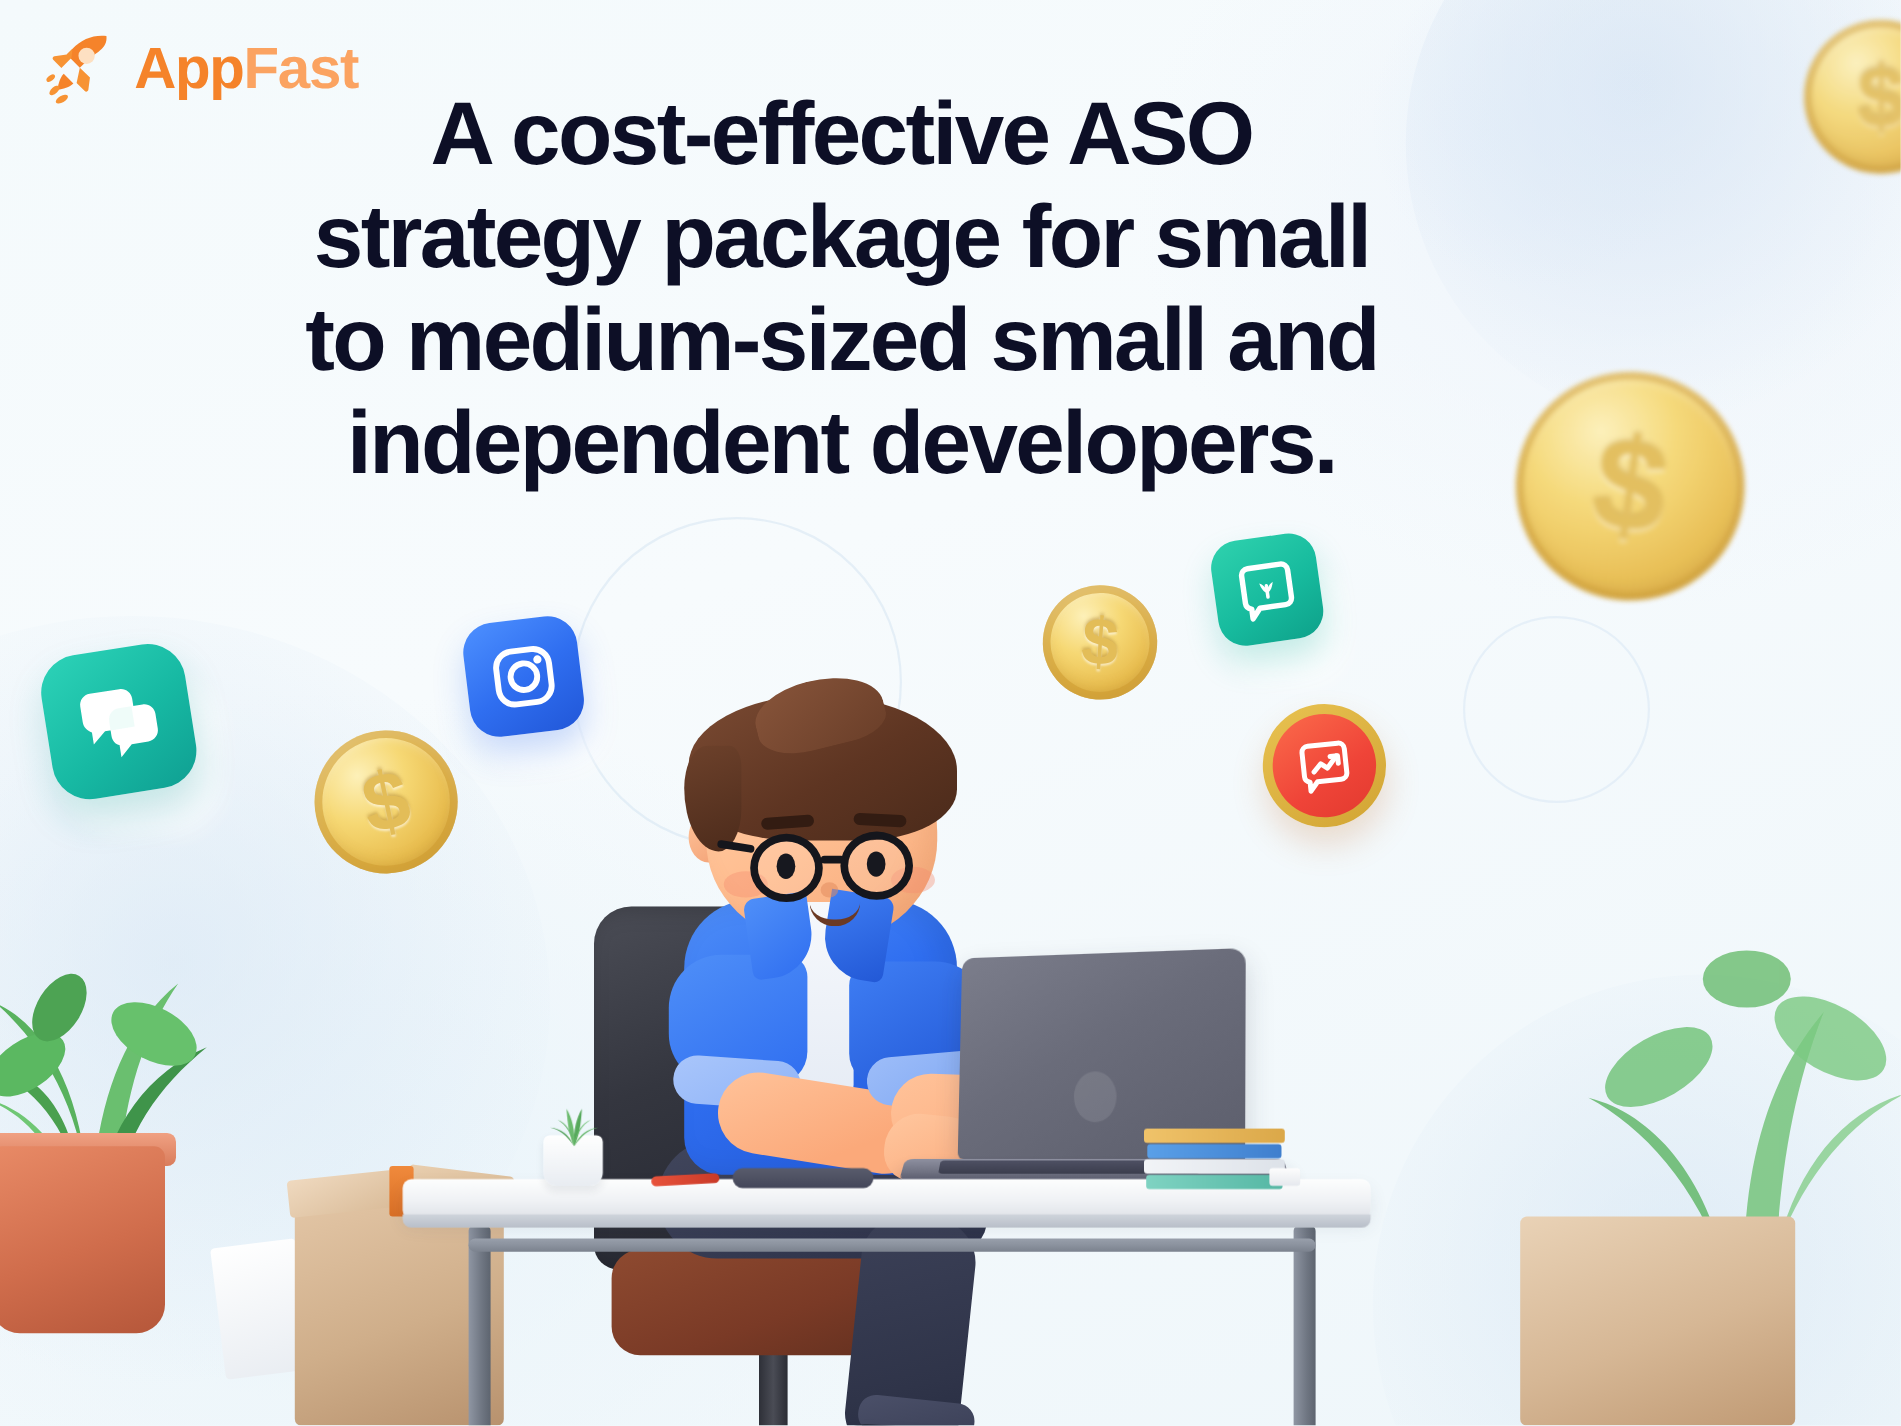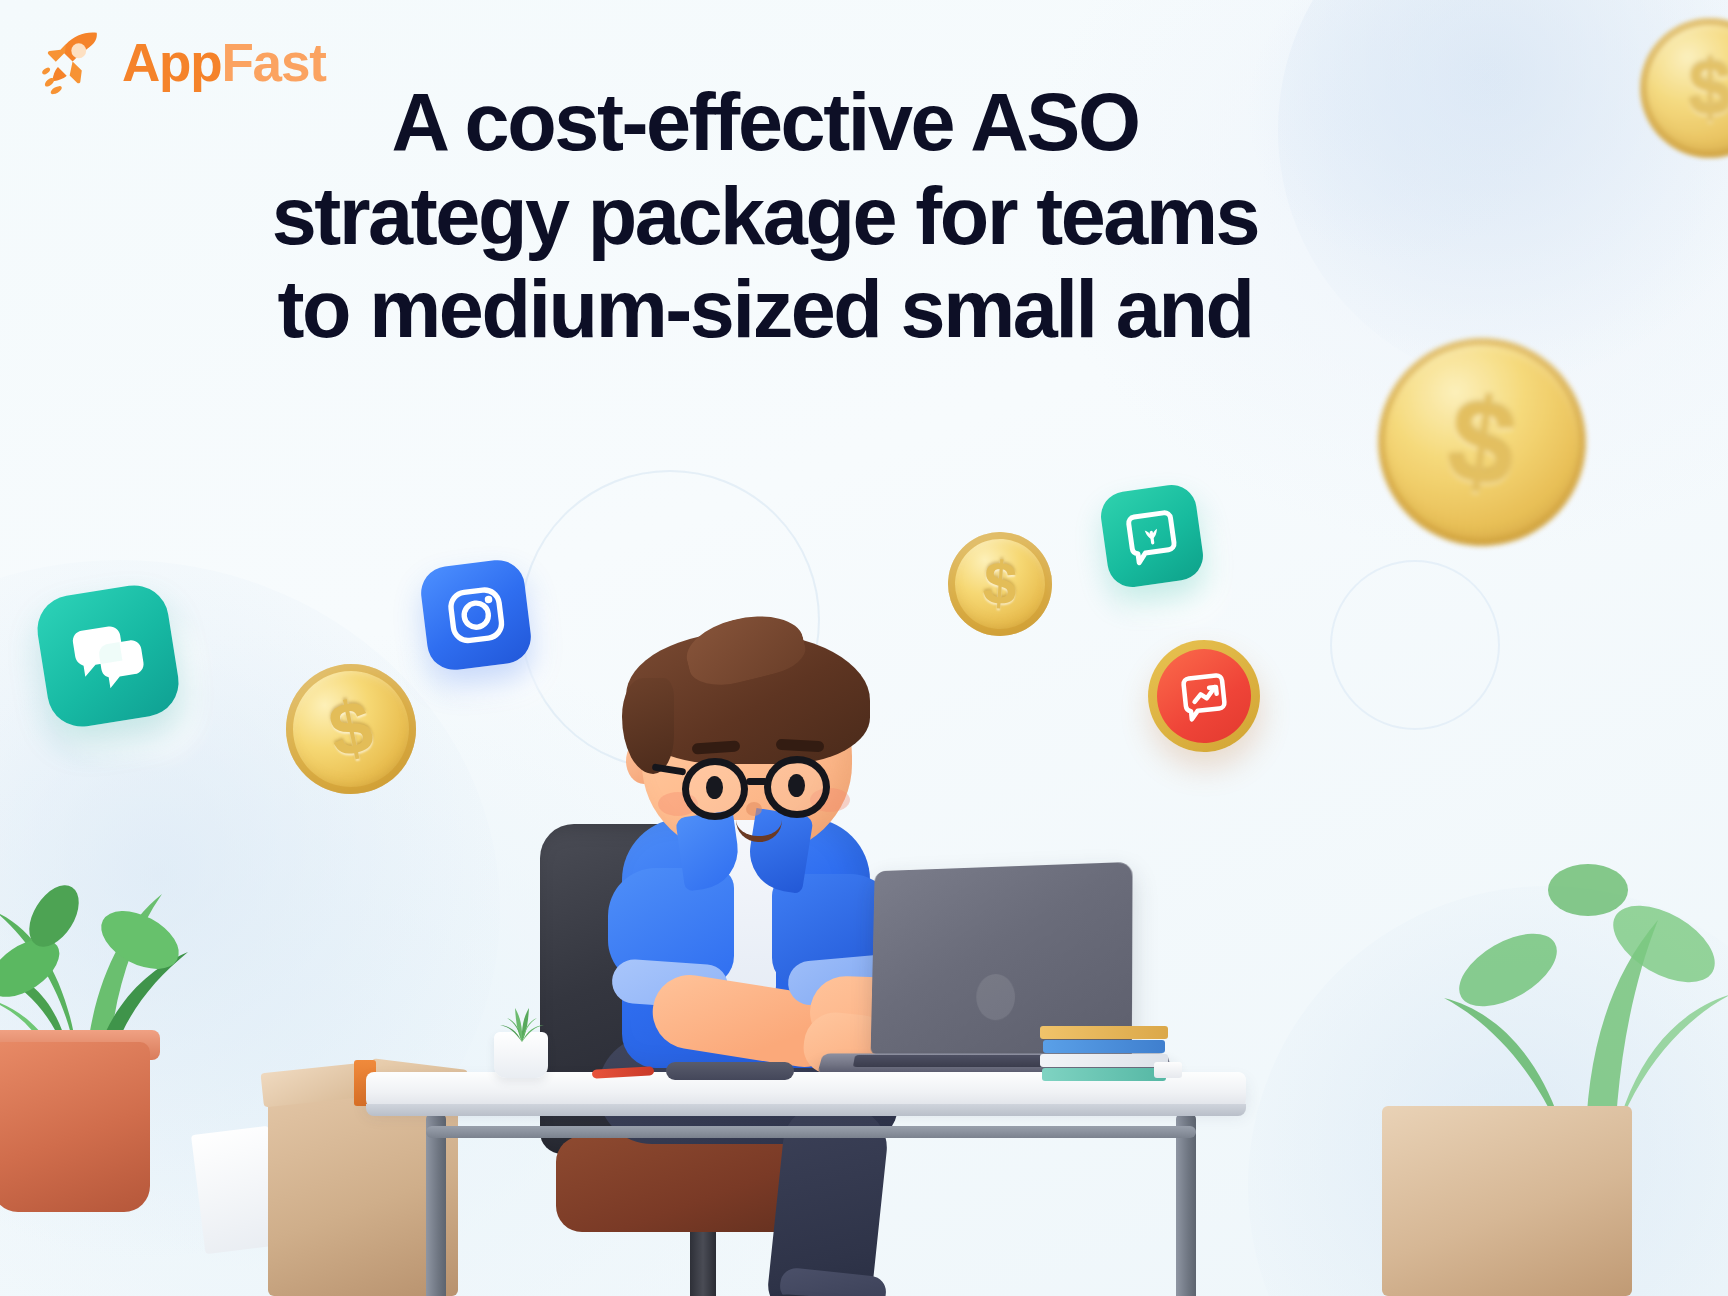--- a/index.html
+++ b/index.html
@@ -496,22 +496,23 @@
       <ellipse cx="18" cy="57" rx="5.5" ry="2.6" transform="rotate(-30 18 57)" fill="#f79334"></ellipse>
       <ellipse cx="9" cy="40" rx="4" ry="2.2" transform="rotate(-38 9 40)" fill="#f79334"></ellipse>
     </svg>
     <div class="wordmark">
       <span class="wm-app">App</span><span class="wm-fast">Fast</span>
     </div>
   </div>
 
   <h1 id="headline">
     <span class="hl-line">A cost-effective ASO</span>
-    <span class="hl-line">strategy package for teams</span>
+    <span class="hl-line">strategy package for small</span>
     <span class="hl-line">to medium-sized small and</span>
+    <span class="hl-line">independent developers.</span>
   </h1>
 
   <div class="icon-glow" id="glow-chat"></div>
   <div class="app-icon" id="icon-chat">
     <svg class="glyph" viewBox="0 0 48 48">
       <path d="M5 13c0-3.3 2.7-6 6-6h16c3.3 0 6 2.7 6 6v9c0 3.3-2.7 6-6 6H16l-7 6v-6.5C6.6 26.3 5 24 5 21.4z" fill="#ffffff"></path>
       <path d="M19 23c0-3.3 2.7-6 6-6h13c3.3 0 6 2.7 6 6v8c0 3.3-2.7 6-6 6h-9l-6.5 6v-6.6C20.4 35.8 19 33.6 19 31z" fill="#ffffff"></path>
       <path d="M19 23c0-3.3 2.7-6 6-6h7v11h-13z" fill="#e9fbf7" opacity=".75"></path>
     </svg>
   </div>

